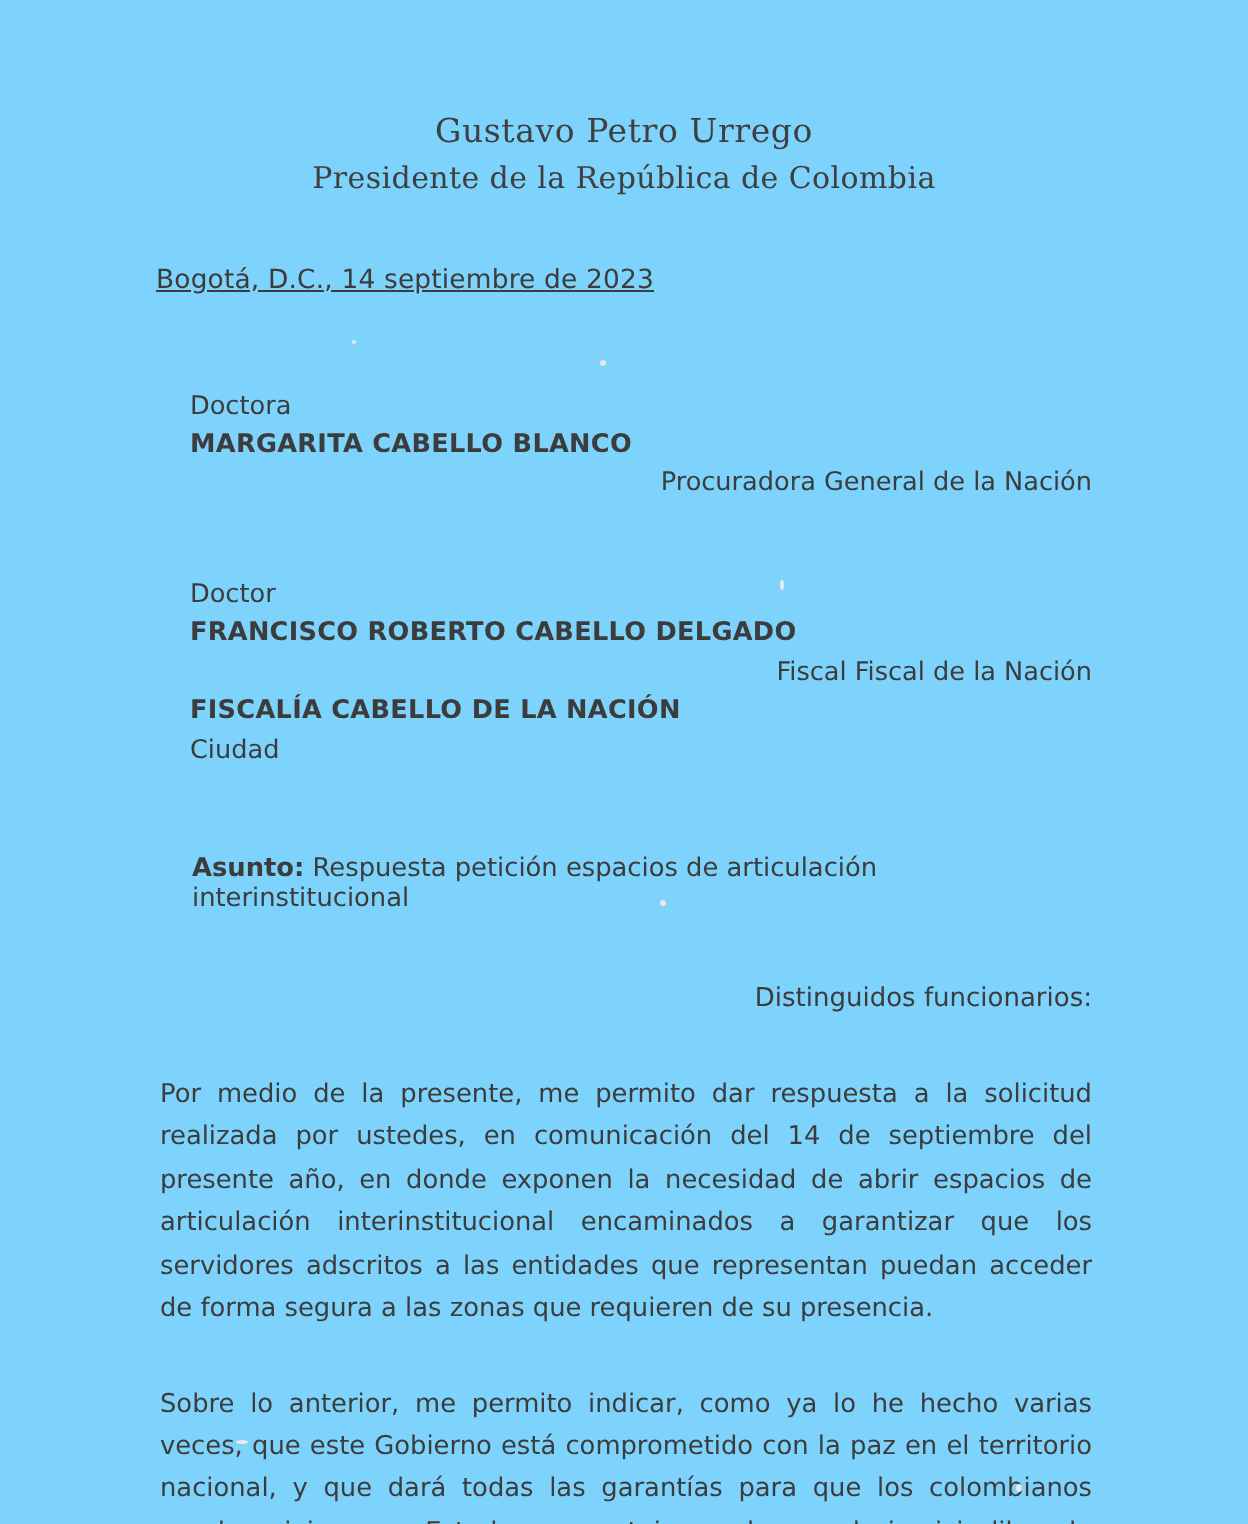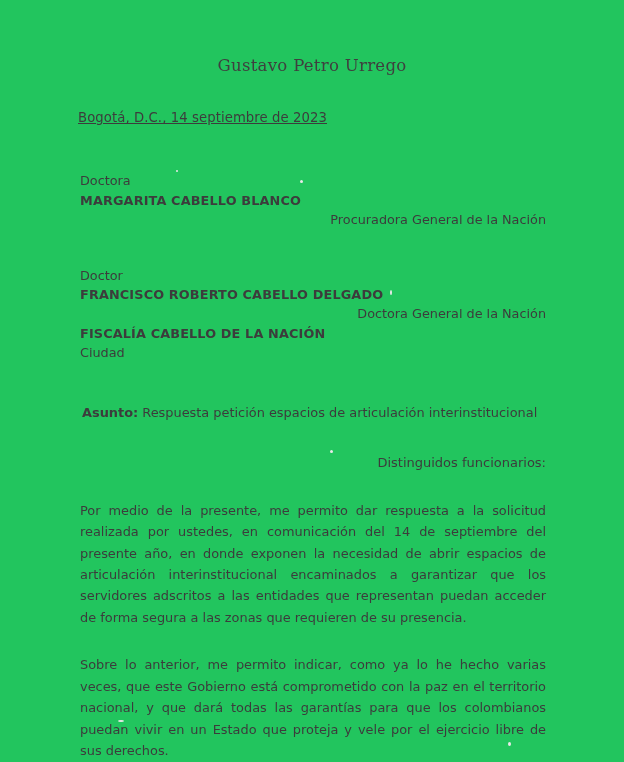--- a/index.html
+++ b/index.html
@@ -13,21 +13,21 @@
     font-family: "DejaVu Sans", sans-serif;
     color: #3a3a3a;
     overflow: hidden;
     position: relative;
   }
 
   .page {
     position: relative;
     width: 624px;
     height: 762px;
-    background: #22c55e;
+    background: #7dd3fc;
     box-sizing: border-box;
   }
 
   
   .letterhead {
     text-align: center;
     padding-top: 55px;
   }
   .letterhead-name {
     font-family: "DejaVu Serif", serif;
@@ -54,37 +54,37 @@
 
   .date-line {
     margin-top: 33px;
     font-size: 13.2px;
     color: #3c3c3c;
     letter-spacing: 0.1px;
     text-decoration: underline;
   }
 
   .recipient-block {
-    margin-left: 2px;
+    margin-left: 17px;
     font-size: 12.8px;
     line-height: 1.52;
     color: #3c3c3c;
   }
   .recipient-block.first { margin-top: 46px; }
   .recipient-block.second { margin-top: 36px; }
 
   .r-title { font-weight: normal; }
   .r-name  { font-weight: bold; letter-spacing: 0.15px; }
   .r-role  { font-weight: normal; text-align: right; }
   .r-entity{ font-weight: bold; letter-spacing: 0.15px; }
   .r-city  { font-weight: normal; }
 
   .subject-line {
     margin-top: 42px;
-    margin-left: 4px;
+    margin-left: 18px;
     font-size: 12.9px;
     color: #3c3c3c;
   }
   .subject-label { font-weight: bold; }
   .subject-text  { font-weight: normal; }
 
   .greeting {
     margin-top: 35px;
     margin-left: 2px;
     font-size: 13px;
@@ -111,36 +111,37 @@
     pointer-events: none;
   }
 </style>
 </head>
 <body>
 
 <div class="page">
 
   <div class="letterhead">
     <div class="letterhead-name">Gustavo Petro Urrego</div>
+    <div class="letterhead-role">Presidente de la República de Colombia</div>
   </div>
 
   <div class="content">
 
     <div class="date-line">Bogotá, D.C., 14 septiembre de 2023</div>
 
     <div class="recipient-block first">
       <div class="r-title">Doctora</div>
       <div class="r-name">MARGARITA CABELLO BLANCO</div>
       <div class="r-role">Procuradora General de la Nación</div>
     </div>
 
     <div class="recipient-block second">
       <div class="r-title">Doctor</div>
       <div class="r-name">FRANCISCO ROBERTO CABELLO DELGADO</div>
-      <div class="r-role">Doctora General de la Nación</div>
+      <div class="r-role">Fiscal Fiscal de la Nación</div>
       <div class="r-entity">FISCALÍA CABELLO DE LA NACIÓN</div>
       <div class="r-city">Ciudad</div>
     </div>
 
     <div class="subject-line">
       <span class="subject-label">Asunto:</span>
       <span class="subject-text">Respuesta petición espacios de articulación interinstitucional</span>
     </div>
 
     <div class="greeting">Distinguidos funcionarios:</div>

